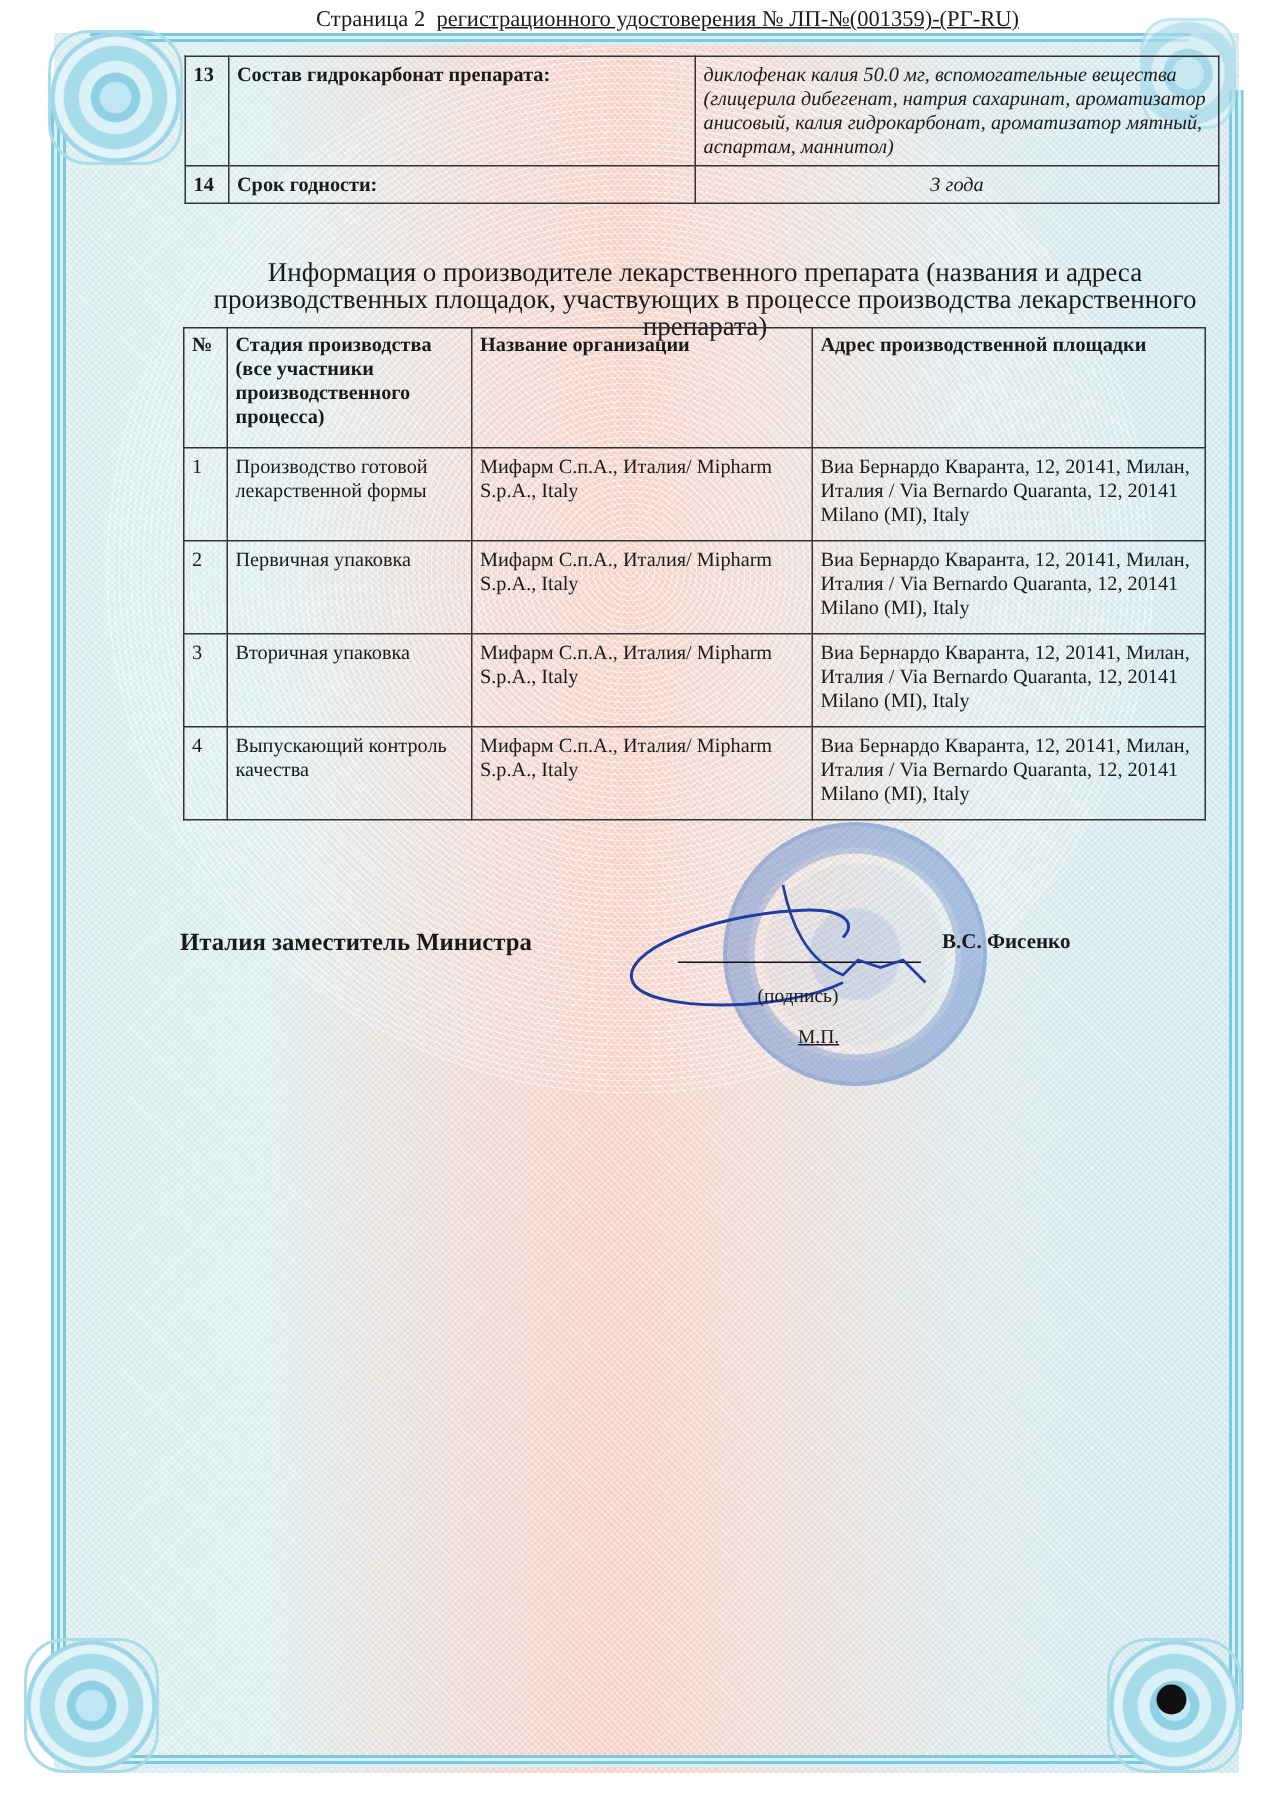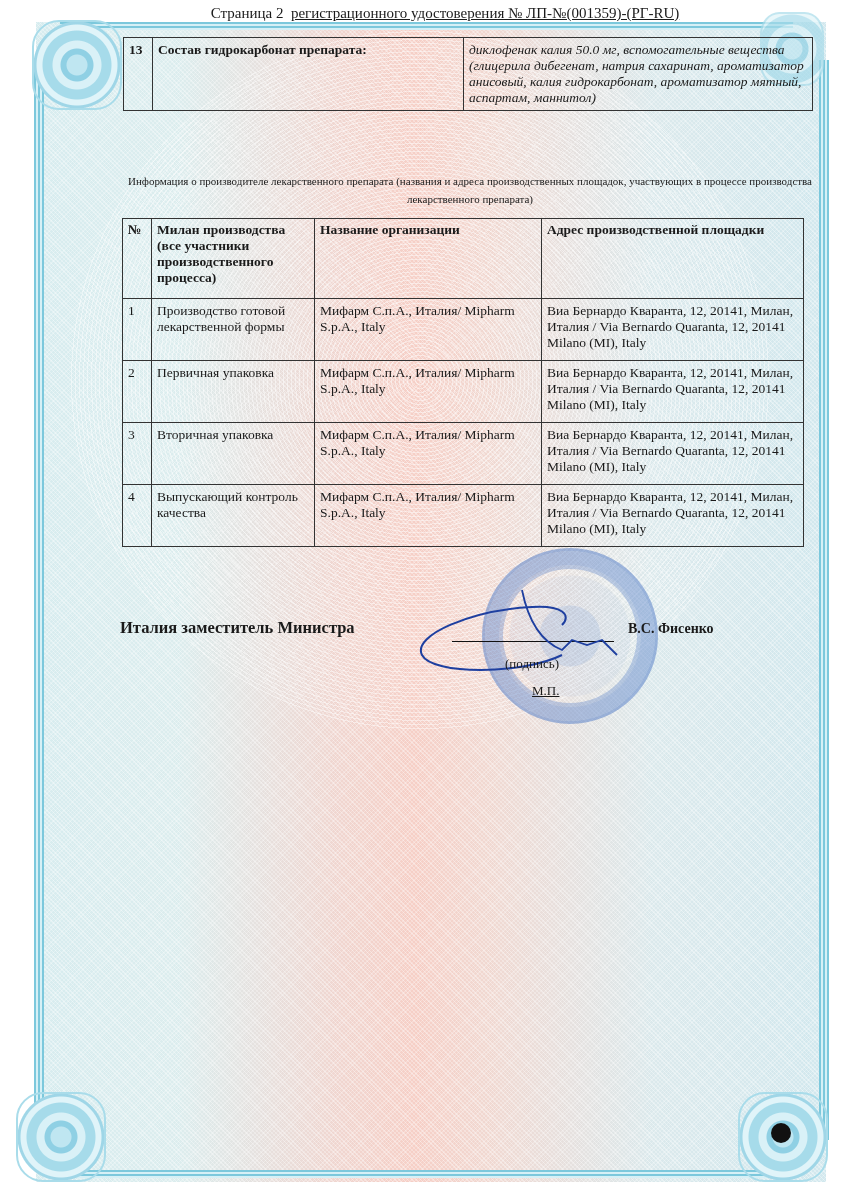--- a/index.html
+++ b/index.html
@@ -61,21 +61,21 @@
 
   .t1 { left:123px; top:37px; width:690px; }
   .t1 td { padding:4px 5px; }
   .t1 .num { width:18px; font-weight:bold; }
   .t1 .lbl { width:300px; font-weight:bold; }
   .t1 .val { font-size:13.5px;font-style:italic; }
   .t1 .center { text-align:center; }
 
   .info {
     position:absolute; left:120px; width:700px; top:172px;
-    text-align:center; font-size:11px; line-height:18px;
+    text-align:center; font-size:18px; line-height:18px;
   }
 
   .t2 { left:122px; top:218px; width:682px; }
   .t2 th { font-weight:bold; text-align:left; padding:3px 5px; height:73px; }
   .t2 td { padding:4px 5px; height:53px; }
   .t2 .c0 { width:18px; }
   .t2 .c1 { width:152px; }
   .t2 .c2 { width:216px; }
   .t2 .c3 { }
 
@@ -122,30 +122,35 @@
   <span class="u">регистрационного удостоверения № ЛП-№(001359)-(РГ-RU)</span>
 </div>
 
 <table class="t1">
   <tbody>
       <tr>
     <td class="num">13</td>
     <td class="lbl">Состав гидрокарбонат препарата:</td>
     <td class="val">диклофенак калия 50.0 мг, вспомогательные вещества (глицерила дибегенат, натрия сахаринат, ароматизатор анисовый, калия гидрокарбонат, ароматизатор мятный, аспартам, маннитол)</td>
   </tr>
+  <tr>
+    <td class="num">14</td>
+    <td class="lbl">Срок годности:</td>
+    <td class="val center">3 года</td>
+  </tr>
 </tbody>
   </table>
 
 <div class="info">Информация о производителе лекарственного препарата (названия и адреса производственных площадок, участвующих в процессе производства лекарственного препарата)</div>
 
 <table class="t2">
   <tbody>
       <tr>
     <th class="c0">№</th>
-    <th class="c1">Милан производства (все участники производственного процесса)</th>
+    <th class="c1">Стадия производства (все участники производственного процесса)</th>
     <th class="c2">Название организации</th>
     <th class="c3">Адрес производственной площадки</th>
   </tr>
   <tr>
     <td>1</td>
     <td>Производство готовой лекарственной формы</td>
     <td>Мифарм С.п.А., Италия/ Mipharm S.p.A., Italy</td>
     <td>Виа Бернардо Кваранта, 12, 20141, Милан, Италия / Via Bernardo Quaranta, 12, 20141 Milano (MI), Italy</td>
   </tr>
   <tr>

